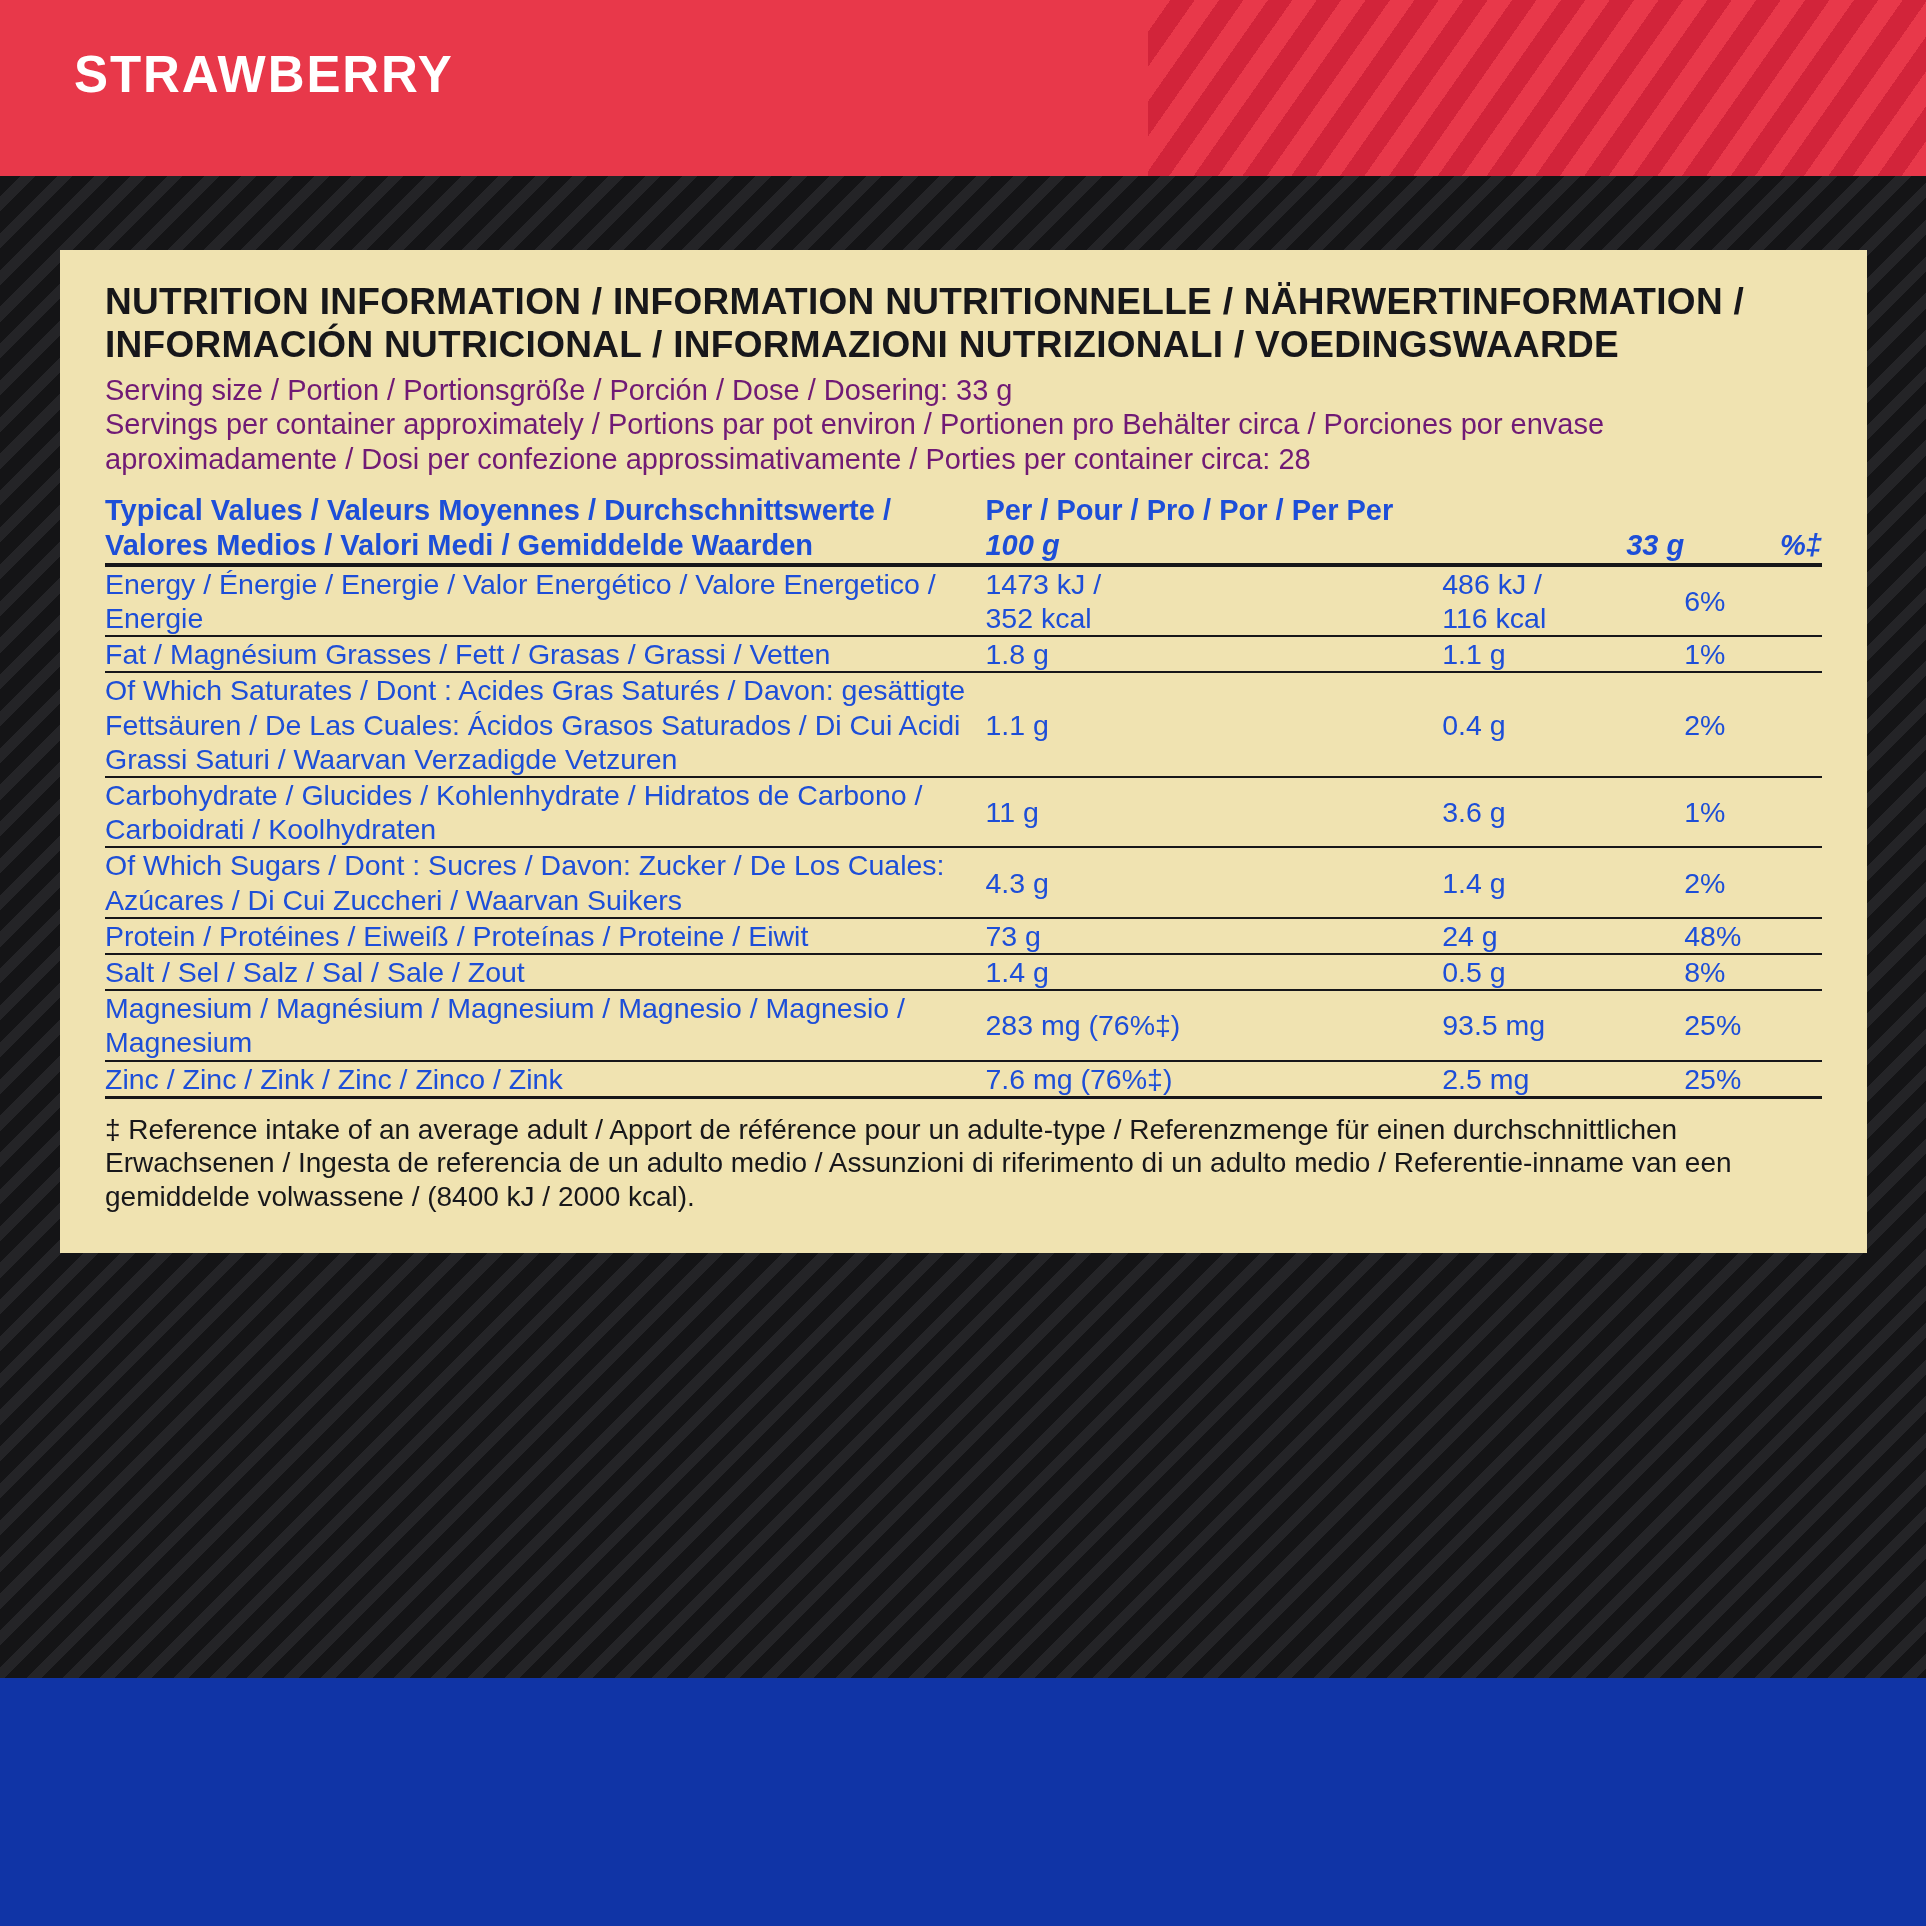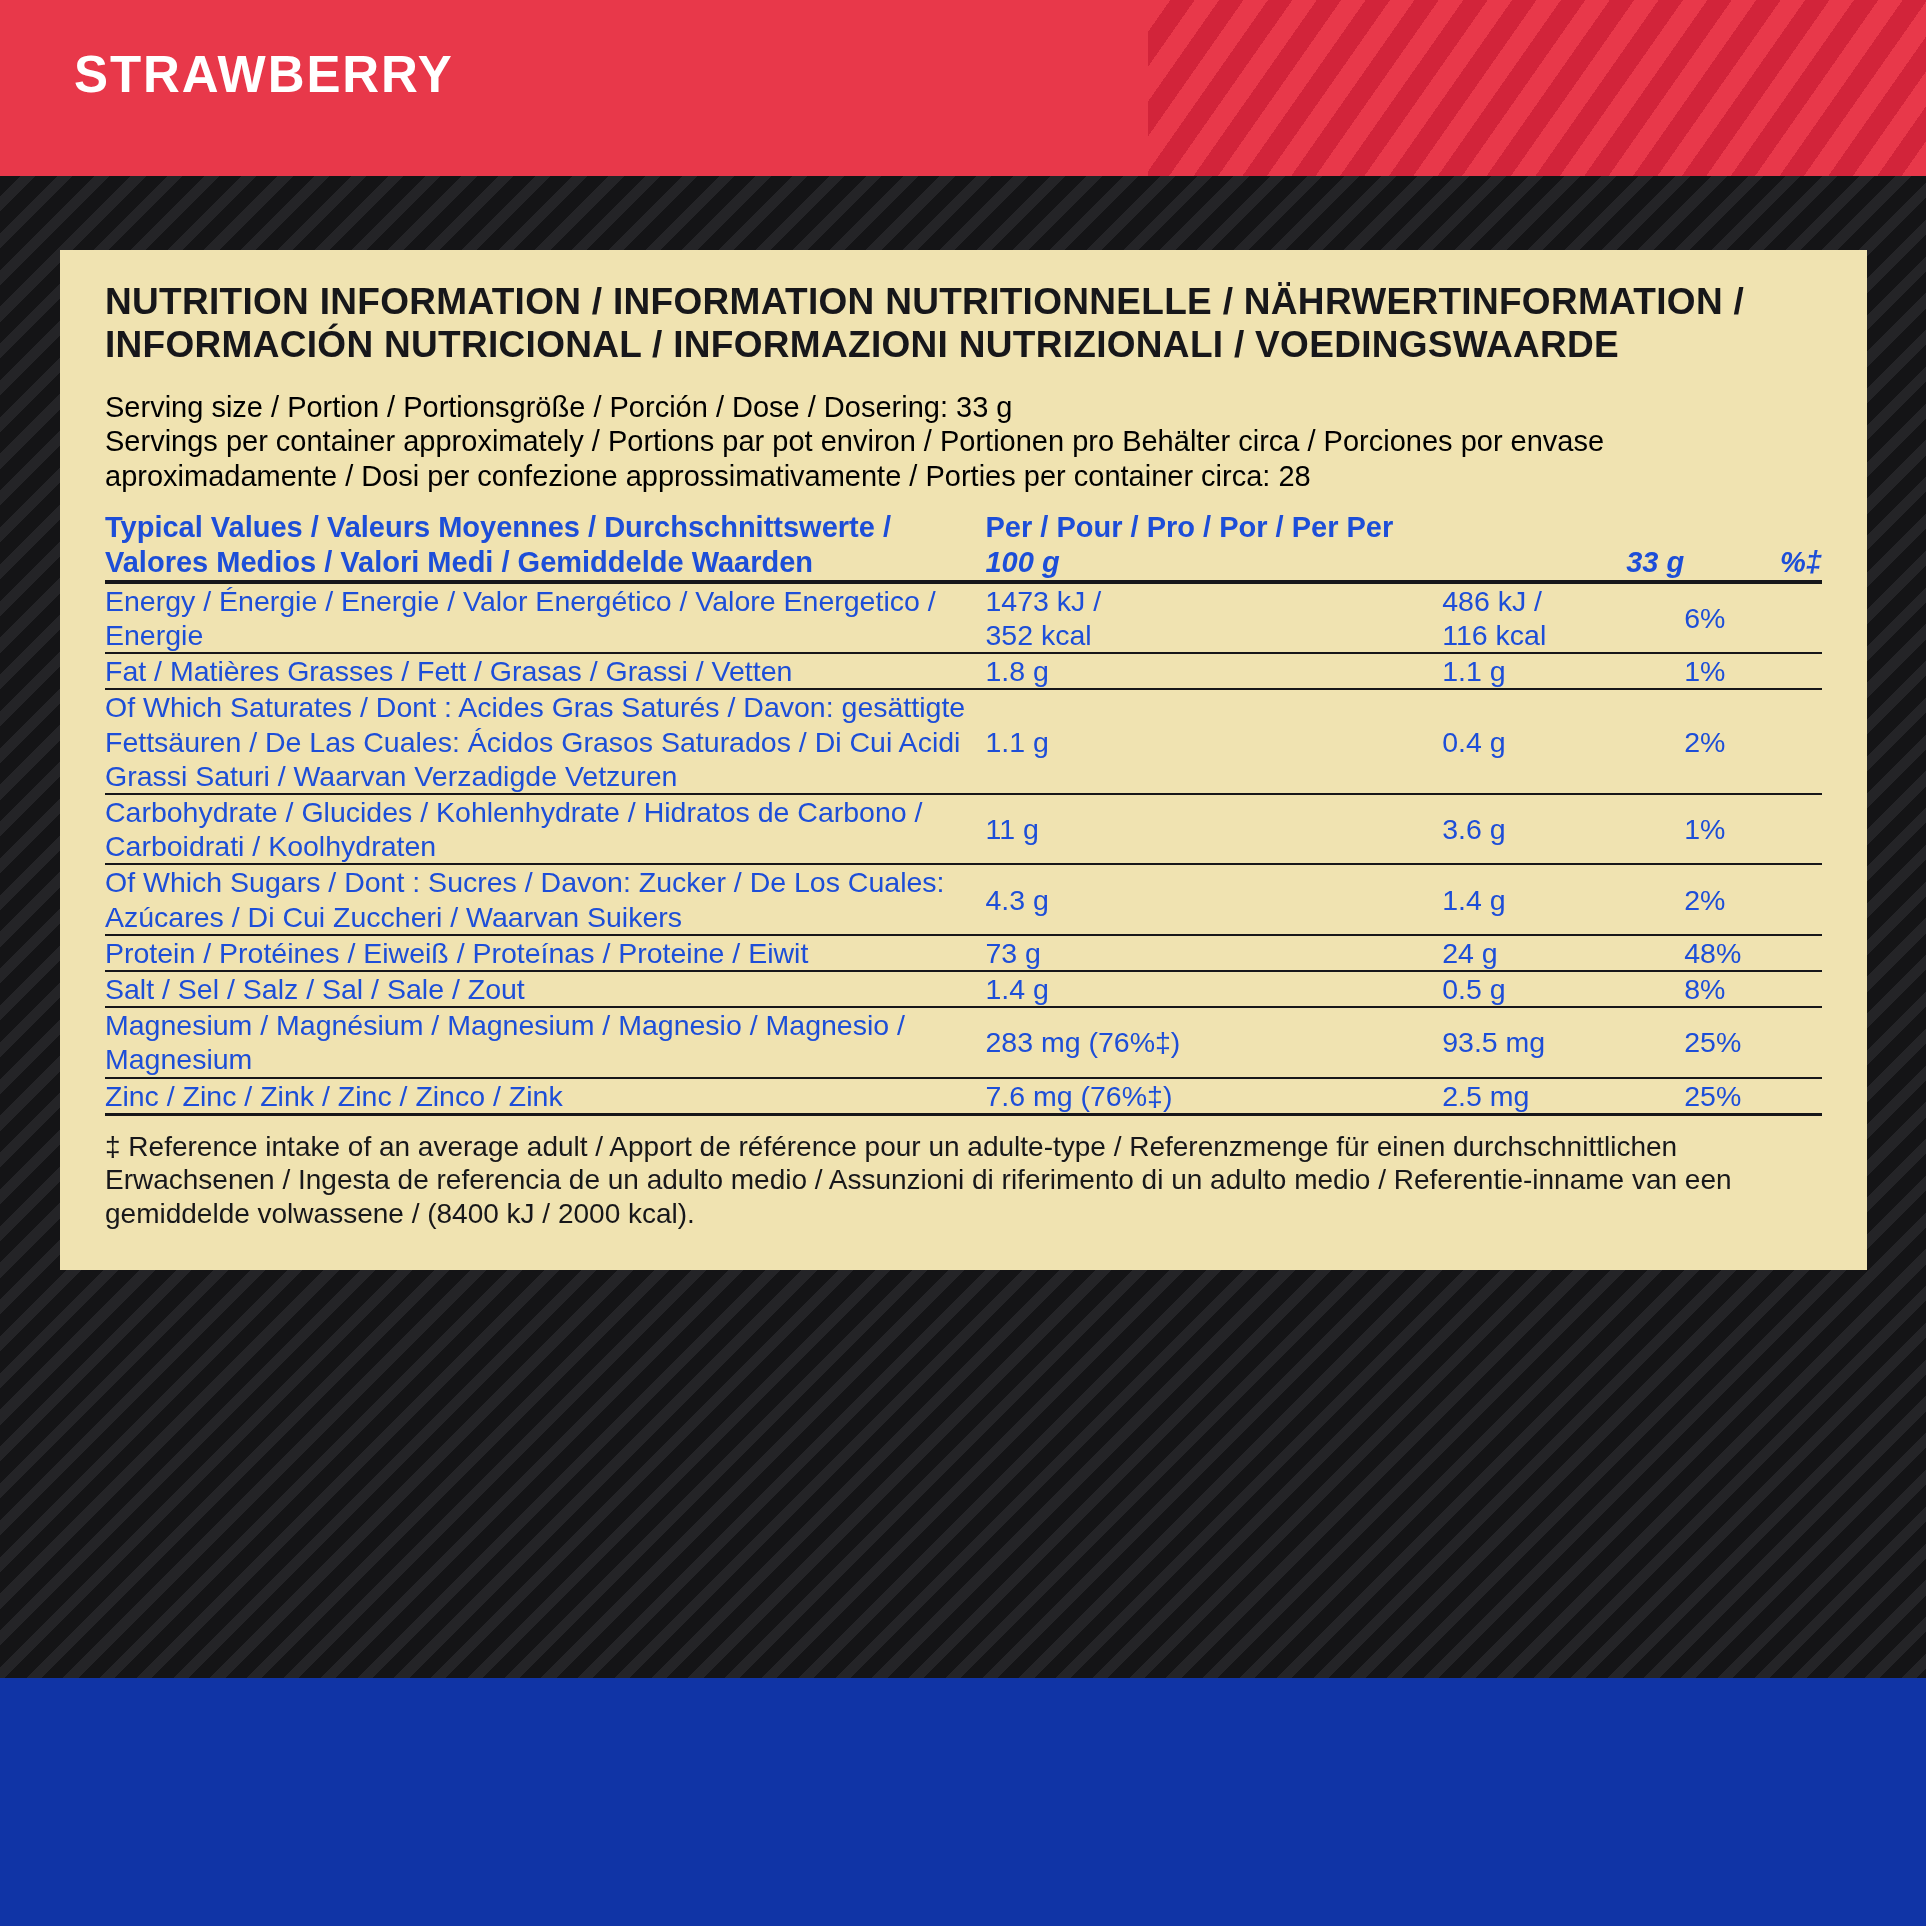--- a/index.html
+++ b/index.html
@@ -99,24 +99,24 @@
   h1.panel-title {
     margin: 0;
     font-size: 37px;
     line-height: 1.16;
     font-weight: bold;
     color: #17171a;
     letter-spacing: 0.3px;
   }
 
   .serving-block {
-    margin-top: 23px;
+    margin-top: 6px;
     font-size: 29px;
     line-height: 1.19;
-    color: #000000;
+    color: #701a75;
   }
   .serving-block div {
     margin: 0;
   }
 
   table.nutri {
     margin-top: 17px;
     width: 100%;
     border-collapse: collapse;
     font-size: 28.5px;
@@ -222,21 +222,21 @@
           </tr>
         </thead>
         <tbody>
             <tr>
               <td>Energy / Énergie / Energie / Valor Energético / Valore Energetico / Energie</td>
               <td class="num">1473 kJ /<br>352 kcal</td>
               <td class="num">486 kJ /<br>116 kcal</td>
               <td class="num">6%</td>
             </tr>
             <tr>
-              <td>Fat / Matières Grasses / Fett / Grasas / Grassi / Vetten</td>
+              <td>Fat / Magnésium Grasses / Fett / Grasas / Grassi / Vetten</td>
               <td class="num">1.8 g</td>
               <td class="num">1.1 g</td>
               <td class="num">1%</td>
             </tr>
             <tr>
               <td class="indent">Of Which Saturates / Dont : Acides Gras Saturés / Davon: gesättigte Fettsäuren / De Las Cuales: Ácidos Grasos Saturados / Di Cui Acidi Grassi Saturi / Waarvan Verzadigde Vetzuren</td>
               <td class="num">1.1 g</td>
               <td class="num">0.4 g</td>
               <td class="num">2%</td>
             </tr>

